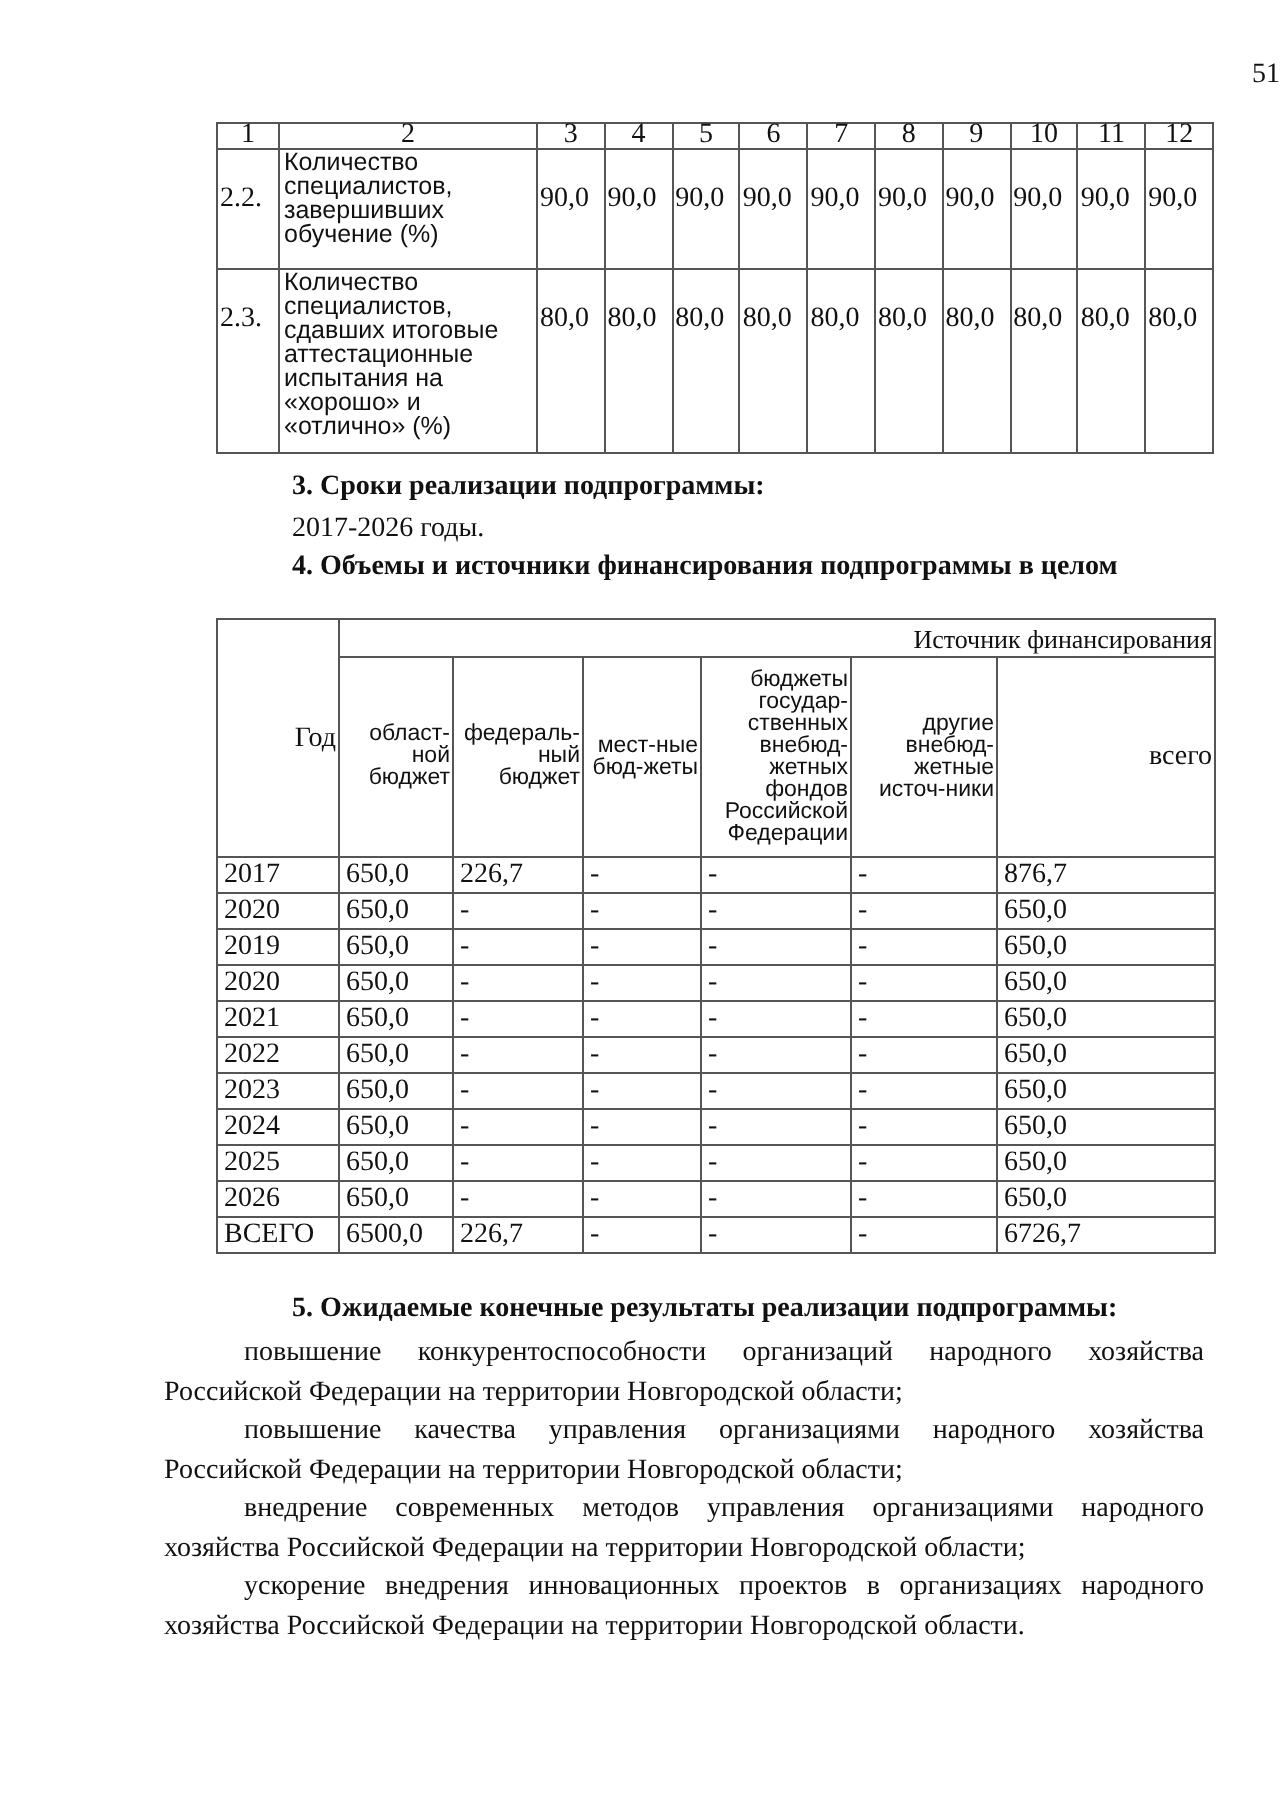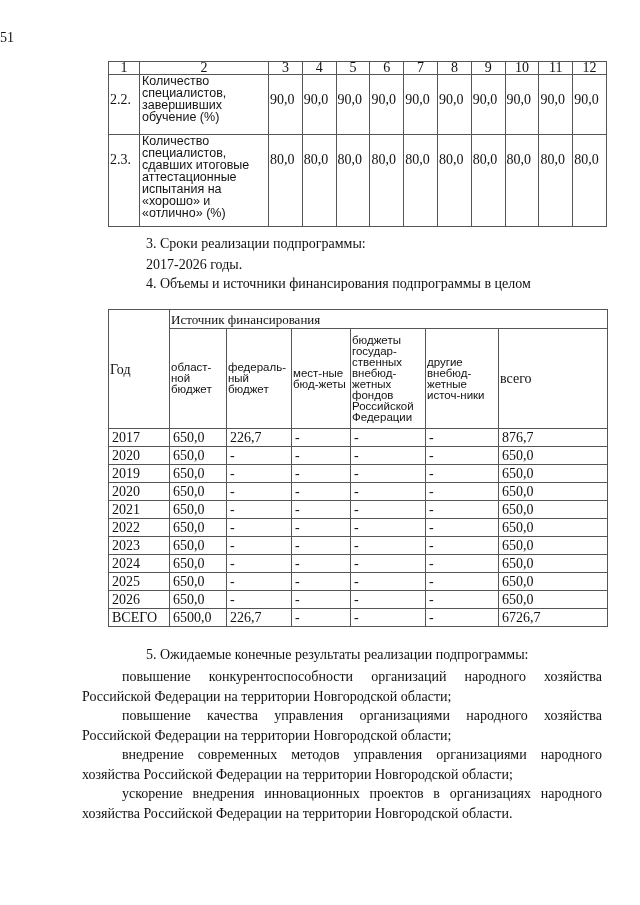--- a/index.html
+++ b/index.html
@@ -1,29 +1,29 @@
 <!DOCTYPE html>
 <html><head>
 <meta charset="utf-8">
 <style>
   html, body { margin:0; padding:0; background:#fff; }
   body { width:640px; height:905px; position:relative; overflow:hidden;
          font-family:"Liberation Serif","DejaVu Serif",serif; color:#111; }
-  .pagenum { position:absolute; left:0; width:640px; top:30px; text-align:left; font-size:14px; }
+  .pagenum { position:absolute; left:0; width:640px; top:30px; text-align:right; font-size:14px; }
   table { border-collapse:collapse; position:absolute; }
   td, th { border:1px solid #555; padding:0 2px; vertical-align:top; font-weight:normal; }
   .t1 { left:108px; top:61px; width:499px; font-size:14px; }
   .t1 td { line-height:13px; }
   .t1 .hdr td { text-align:center; line-height:12px; height:12px; }
   .t1 .desc { font-family:"Liberation Sans","DejaVu Sans",sans-serif; font-size:12.5px; line-height:12px; }
   .t1 .num { padding:18px 1px 0 1px; }
   .sec { position:absolute; font-size:14px; }
-  .bold { font-weight:normal; }
+  .bold { font-weight:bold; }
   .t2 { left:108px; top:309px; width:500px; font-size:14px; }
-  .t2 th { font-family:"Liberation Sans","DejaVu Sans",sans-serif; font-size:11.5px; line-height:11px; text-align:left; vertical-align:middle; padding:1px; }
+  .t2 th { font-family:"Liberation Sans","DejaVu Sans",sans-serif; font-size:11.5px; line-height:11px; text-align:right; vertical-align:middle; padding:1px; }
   .t2 th.year-h, .t2 th.total-h { font-family:"Liberation Serif","DejaVu Serif",serif; font-size:14px; }
   .t2 th.src { font-family:"Liberation Serif","DejaVu Serif",serif; font-size:13px; height:16px; }
   .t2 td { height:17px; line-height:17px; padding:0 3px; font-size:14px; vertical-align:middle; }
   .t2 td.c { }
   .para { position:absolute; left:118px; width:482px; font-size:14px; line-height:19.5px; text-align:justify; }
   .para p { margin:0; text-indent:40px; }
 </style>
 </head>
 <body>
 

